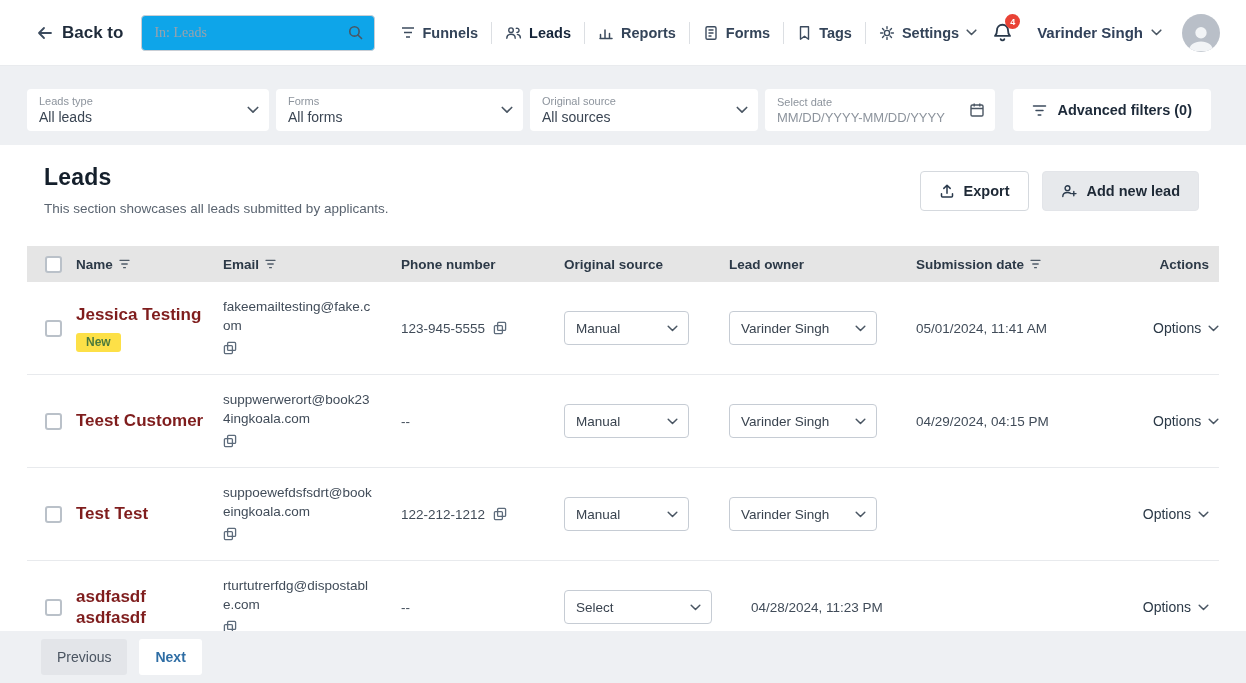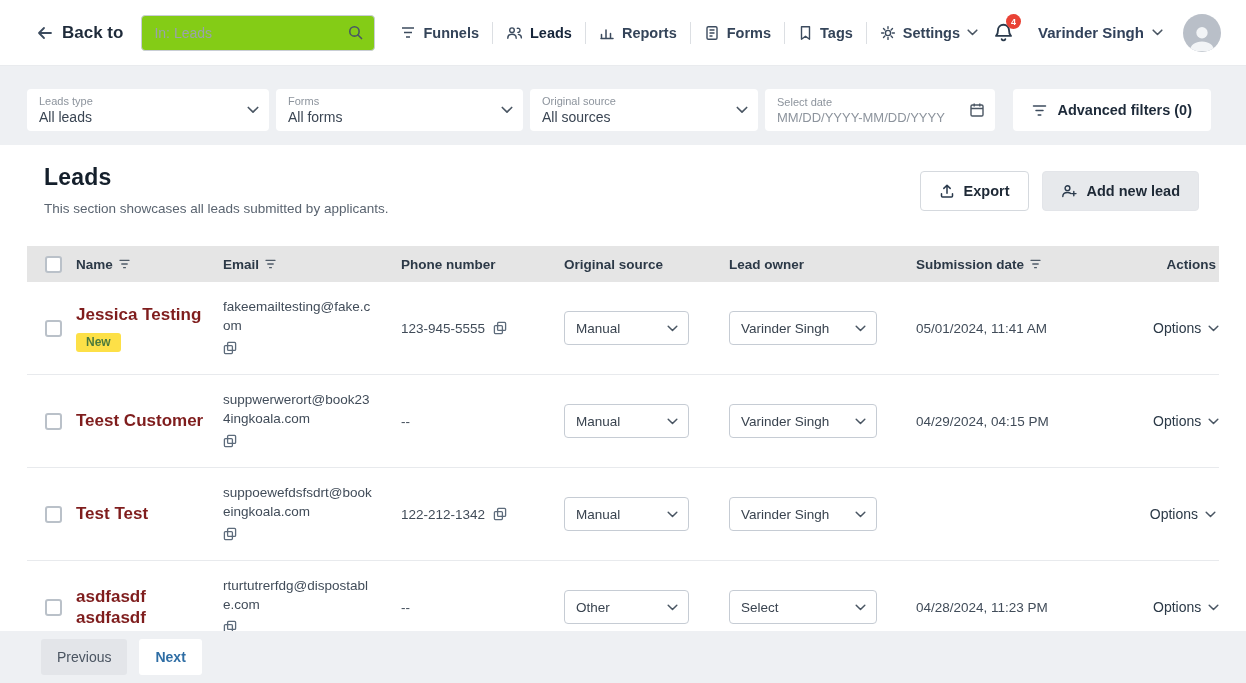--- a/index.html
+++ b/index.html
@@ -9,21 +9,21 @@
     font-family:"Liberation Sans", sans-serif; background:#eef0f3; color:#33404e;
   }
   svg { display:block; }
 
   
   .topbar { height:66px; background:#fff; border-bottom:1px solid #e9ebee;
     display:flex; align-items:center; padding:0 26px 0 36px; }
   .back { display:flex; align-items:center; gap:9px; font-weight:700; font-size:17px;
     color:#1f2b3a; cursor:pointer; white-space:nowrap; }
   .search-box { margin-left:18px; width:302px; height:36px; border:1px solid #c9ced5;
-    border-radius:4px; background:#84cc16; display:flex; align-items:center; }
+    border-radius:4px; background:#0ea5e9; display:flex; align-items:center;font-family:Liberation Serif, serif; }
   .search-box input { border:0; outline:0; flex:1; padding:0 12px; font-size:14px;
     color:#333; background:transparent; font-family:inherit; min-width:0; }
   .search-box input::placeholder { color:#9aa2ac; }
   .search-ic { padding-right:10px; color:#495764; display:flex; cursor:pointer; }
   .nav { display:flex; align-items:center; margin-left:12px; height:40px; }
   .nav-item { display:flex; align-items:center; gap:7px; padding:0 13px; font-size:14.5px;
     color:#344459; font-weight:600; cursor:pointer; white-space:nowrap; }
   .nav-item.active { font-weight:700; color:#16253a; }
   .nav-div { width:1px; height:22px; background:#dcdfe3; }
   .nav-ic { color:#3c4b5e; display:flex; }
@@ -64,21 +64,21 @@
   .btn-add { background:#e7e9ec; border:1px solid #e3e5e9; }
   .btn-ic { color:#2a3a4c; display:flex; }
 
   
   .table { margin-top:30px; }
   .thead { display:flex; align-items:center; background:#e5e5e5; height:36px;
     font-size:13.5px; font-weight:700; color:#2c3947; }
   .c1 { width:49px; flex:none; } .c2 { width:147px; flex:none; } .c3 { width:178px; flex:none; }
   .c4 { width:163px; flex:none; } .c5 { width:165px; flex:none; } .c6 { width:187px; flex:none; }
   .c7 { width:237px; flex:none; }
-  .c8 { flex:1; display:flex; justify-content:flex-end; padding-right:3px;text-align:right; }
+  .c8 { flex:1; display:flex; justify-content:flex-end; padding-right:10px;text-align:right; }
   .hcell { display:flex; align-items:center; gap:6px; }
   .sort-ic { color:#4f5b68; display:flex; cursor:pointer; }
   .checkbox { width:17px; height:17px; border:2px solid #bac1c9; border-radius:3px;
     background:#fff; margin-left:18px; cursor:pointer; }
   .trow { display:flex; align-items:center; min-height:93px; border-bottom:1px solid #e8eaed;
     font-size:13.5px; color:#414c59; }
   .lead-name { font-weight:700; color:#7f1d1d; font-size:17px; line-height:1.25; padding-right:12px; }
   .badge-new { display:inline-block; margin-top:7px; background:#fde047; color:#4c7a3d;
     font-size:12px; font-weight:700; padding:2px 10px 3px; border-radius:3px; }
   .email-wrap { width:152px; }
@@ -476,21 +476,21 @@
         <span class="copy-btn">
           <svg width="14" height="14" viewBox="0 0 14 14" fill="none" stroke="currentColor" stroke-width="1.3" stroke-linejoin="round">
                 <rect x="4.6" y="1.4" width="8" height="8" rx="1"></rect>
                 <rect x="1.4" y="4.6" width="8" height="8" rx="1"></rect>
               </svg>
         </span>
       </div>
         </div>
       <div class="c4">
           <div class="phone-wrap">
-        <span>122-212-1342</span>
+        <span>122-212-1212</span>
         <span class="copy-inline">
           <svg width="14" height="14" viewBox="0 0 14 14" fill="none" stroke="currentColor" stroke-width="1.3" stroke-linejoin="round">
                 <rect x="4.6" y="1.4" width="8" height="8" rx="1"></rect>
                 <rect x="1.4" y="4.6" width="8" height="8" rx="1"></rect>
               </svg>
         </span>
       </div>
         </div>
       <div class="c5">
           <div class="select-box sel-source">
@@ -536,30 +536,20 @@
         <div class="email-text">rturtutrerfdg@dispostable.com</div>
         <span class="copy-btn">
           <svg width="14" height="14" viewBox="0 0 14 14" fill="none" stroke="currentColor" stroke-width="1.3" stroke-linejoin="round">
                 <rect x="4.6" y="1.4" width="8" height="8" rx="1"></rect>
                 <rect x="1.4" y="4.6" width="8" height="8" rx="1"></rect>
               </svg>
         </span>
       </div>
         </div>
       <div class="c4"><span>--</span></div>
-      <div class="c5">
-          <div class="select-box sel-source">
-        <span>Other</span>
-        <span class="chev">
-              <svg width="11" height="7" viewBox="0 0 11 7" fill="none" stroke="currentColor" stroke-width="1.5" stroke-linecap="round" stroke-linejoin="round">
-                <path d="m1.2 1.2 4.3 4.3 4.3-4.3"></path>
-              </svg>
-            </span>
-      </div>
-        </div>
       <div class="c6">
           <div class="select-box sel-owner">
         <span>Select</span>
         <span class="chev">
               <svg width="11" height="7" viewBox="0 0 11 7" fill="none" stroke="currentColor" stroke-width="1.5" stroke-linecap="round" stroke-linejoin="round">
                 <path d="m1.2 1.2 4.3 4.3 4.3-4.3"></path>
               </svg>
             </span>
       </div>
         </div>

